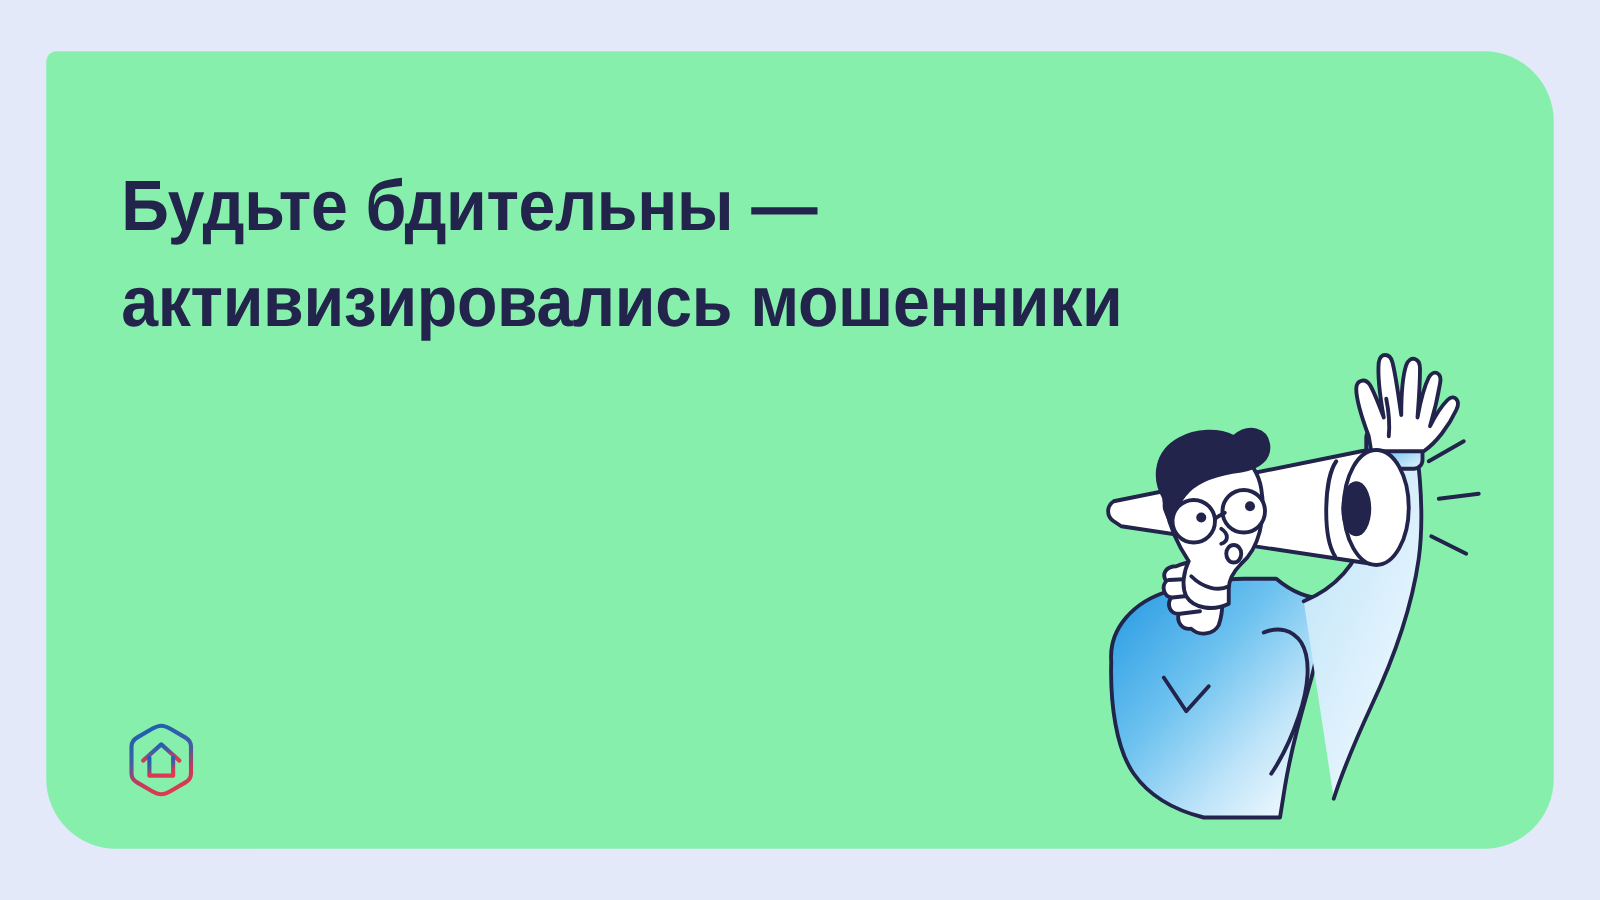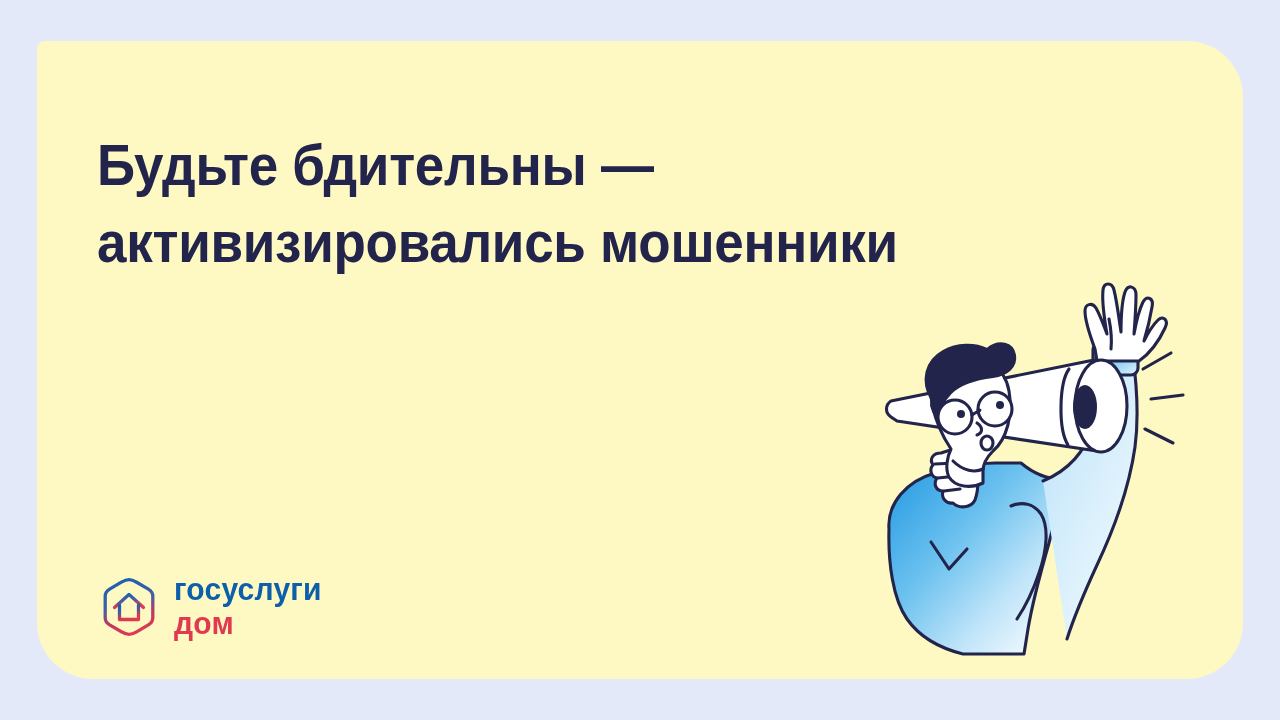--- a/index.html
+++ b/index.html
@@ -10,21 +10,21 @@
     font-family:"Liberation Sans","DejaVu Sans",sans-serif;
     -webkit-font-smoothing:antialiased;
   }
   .stage{position:relative;width:1280px;height:720px;}
 
   
   .card{
     position:absolute;
     left:37px;top:41px;
     width:1206px;height:638px;
-    background:#fef9c3;
+    background:#86efac;
     border-radius:8px 56px 56px 56px;
   }
 
   
   .headline{
     position:absolute;
     left:60px;top:48px;
     width:1000px;
     color:#22244b;
     font-size:57px;
@@ -242,20 +242,16 @@
                  C 28.4 58.4 26.2 57.4 23.4 55.8
                  L 11.6 48.9
                  C 8.6 47.1 7.2 45.3 7.2 41.8
                  L 7.2 20.2
                  C 7.2 16.7 8.6 14.9 11.6 13.1
                  L 23.4 6.2
                  C 26.2 4.6 28.4 3.6 31 3.6 Z" fill="none" stroke="url(#hexGrad)" stroke-width="3.3"></path>
         <path d="M16.5 31.5 L 31 18.5 L 45.5 31.5" fill="none" stroke="url(#houseGrad)" stroke-width="3.3" stroke-linecap="round" stroke-linejoin="round"></path>
         <path d="M21.5 29 L 21.5 43.5 L 40.5 43.5 L 40.5 29" fill="none" stroke="url(#houseGrad)" stroke-width="3.3" stroke-linecap="round" stroke-linejoin="round"></path>
       </svg>
-      <div class="logo-words">
-        <span class="logo-top">госуслуги</span>
-        <span class="logo-bottom">дом</span>
-      </div>
     </div>
 
   </div>
 </div>
 
 </body></html>

